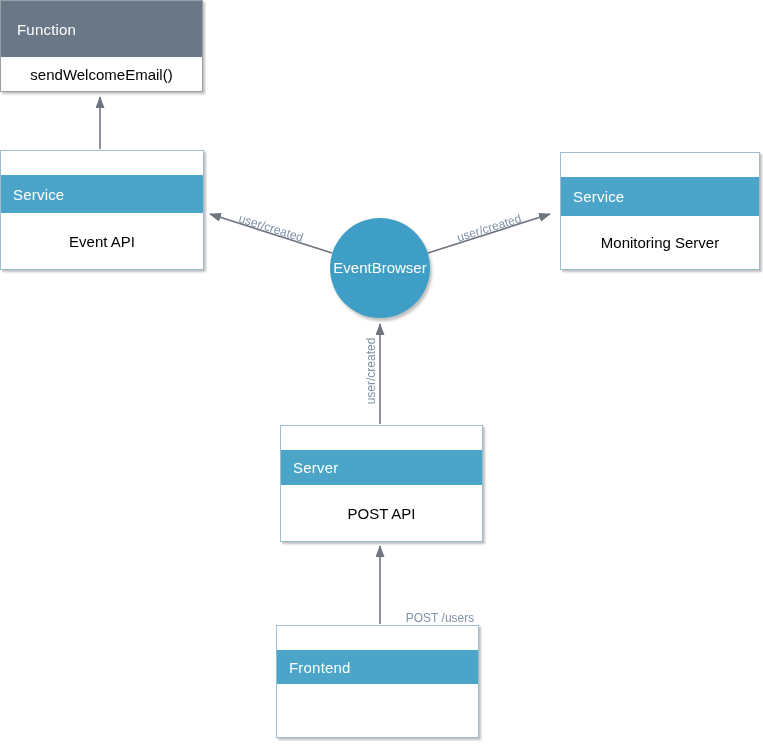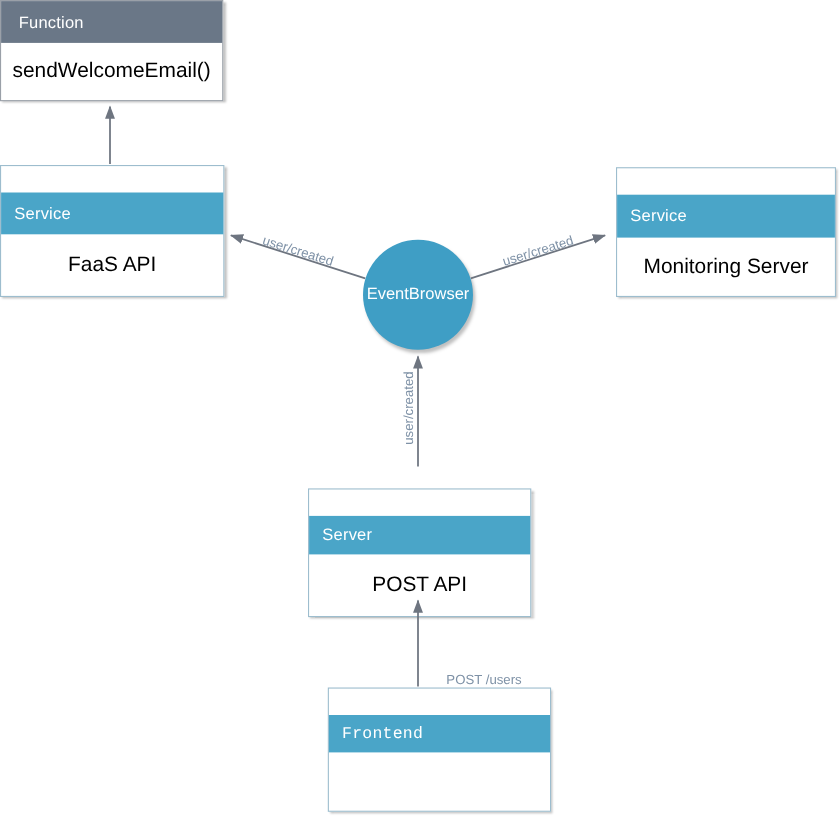--- a/index.html
+++ b/index.html
@@ -47,32 +47,32 @@
     letter-spacing:.2px;
   }
   .node.blue .node-header{background:var(--blue-header);margin-top:24px;}
   .node.gray .node-header{background:var(--gray-header);}
   .node-body{
     flex:1 1 auto;
     display:flex;
     align-items:center;
     justify-content:center;
     color:var(--body-text);
-    font-size:19px;
+    font-size:15px;
     text-align:right;
   }
   #function-box{left:0;top:0;width:201px;height:90px;}
-  #function-box .node-header{height:38px;padding-left:16px;}
+  #function-box .node-header{height:56px;padding-left:16px;}
   #faas-box{left:0;top:150px;width:202px;height:118px;}
   #faas-box .node-header{height:38px;}
   #monitoring-box{left:560px;top:152px;width:198px;height:116px;}
   #monitoring-box .node-header{height:39px;}
-  #server-box{left:280px;top:444px;width:201px;height:115px;}
+  #server-box{left:280px;top:425px;width:201px;height:115px;}
   #server-box .node-header{height:35px;}
-  #frontend-box{left:298px;top:625px;width:201px;height:111px;font-family:Liberation Mono, monospace;}
+  #frontend-box{left:276px;top:625px;width:201px;height:111px;}
   #frontend-box .node-header{height:34px;}
   
   #event-broker{
     position:absolute;
     left:330px;top:218px;
     width:100px;height:100px;
     border-radius:50%;
     background:var(--circle-fill);
     box-shadow:2px 3px 3px rgba(0,0,0,0.25);
     display:flex;
@@ -112,21 +112,21 @@
 
 <div class="canvas">
 
   <div class="node gray" id="function-box">
     <div class="node-header">Function</div>
     <div class="node-body">sendWelcomeEmail()</div>
   </div>
 
   <div class="node blue" id="faas-box">
     <div class="node-header">Service</div>
-    <div class="node-body">FaaS API</div>
+    <div class="node-body">Event API</div>
   </div>
 
   <div class="node blue" id="monitoring-box">
     <div class="node-header">Service</div>
     <div class="node-body">Monitoring Server</div>
   </div>
 
   <div class="node blue" id="server-box">
     <div class="node-header">Server</div>
     <div class="node-body">POST API</div>

